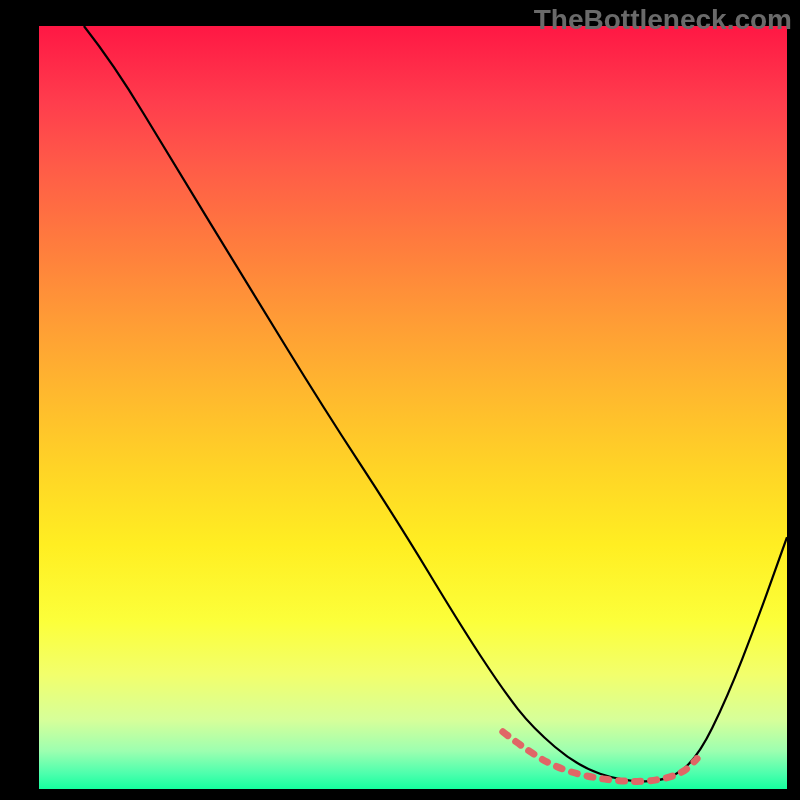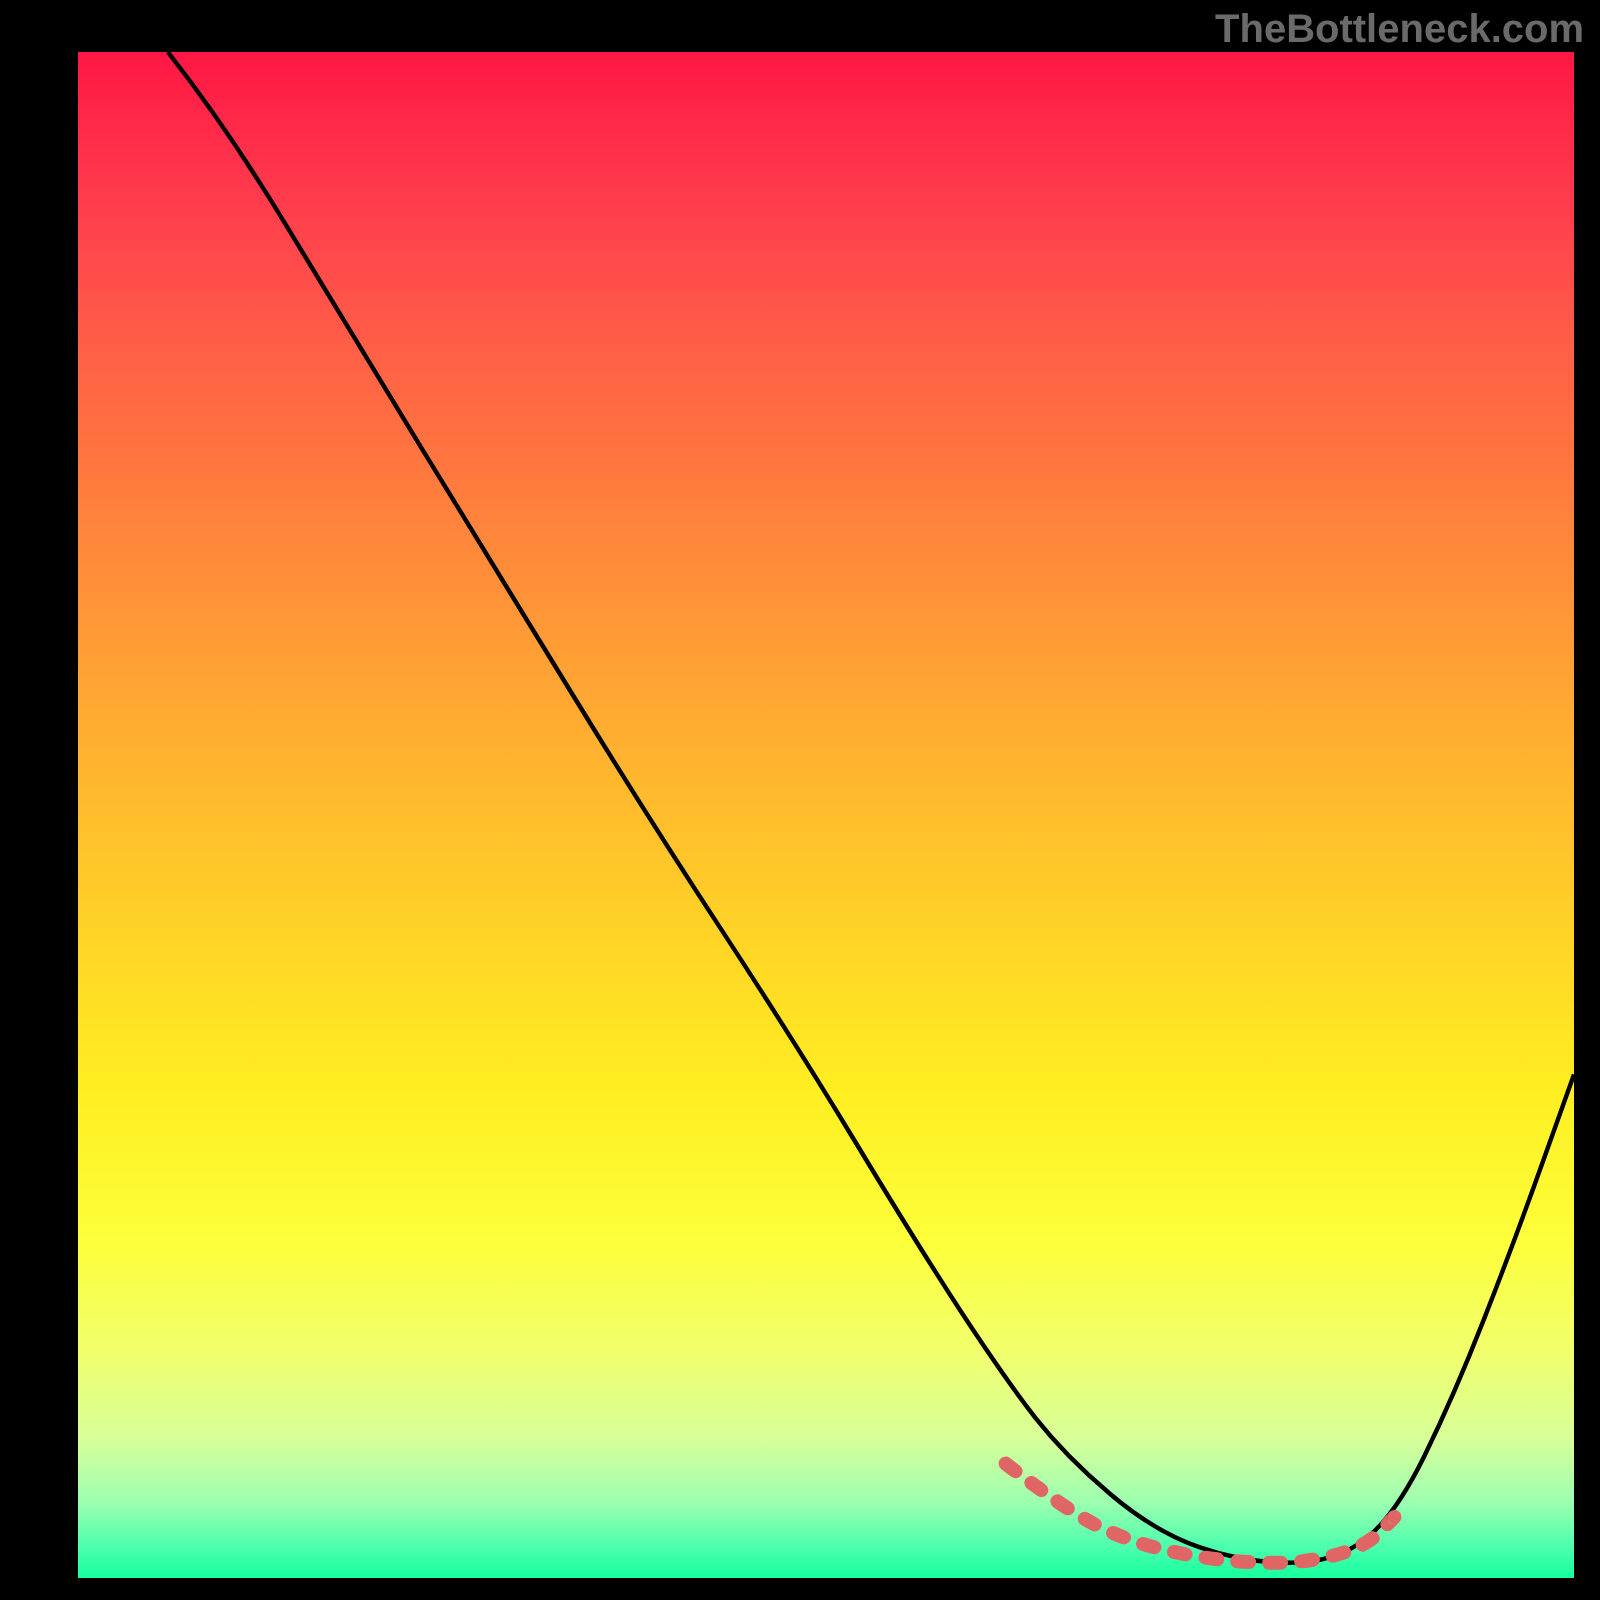--- a/index.html
+++ b/index.html
@@ -1,17 +1,17 @@
 <!DOCTYPE html>
 <html><head>
 <meta charset="utf-8">
 <style>
   * { margin: 0; padding: 0; box-sizing: border-box; }
   body { width: 800px; height: 800px; background: #000; font-family: Arial, sans-serif; position: relative; }
-  .watermark { position: absolute; top: 4px; right: 8px; color: #6a6a6a; font-size: 20px; font-weight: bold; z-index: 10; }
+  .watermark { position: absolute; top: 4px; right: 8px; color: #6a6a6a; font-size: 28px; font-weight: bold; z-index: 10; }
   .plot-frame { position: absolute; left: 39px; top: 26px; width: 748px; height: 763px; background: #000; }
   .plot-inner { position: absolute; left: 0; top: 0; width: 100%; height: 100%; overflow: hidden; }
   .gradient { position: absolute; left: 0; top: 0; width: 100%; height: 100%;
     background: linear-gradient(to bottom,
       #ff1744 0%,
       #ff3d4d 10%,
       #ff5a48 18%,
       #ff7a3e 28%,
       #ff9a36 38%,
       #ffb82e 48%,

